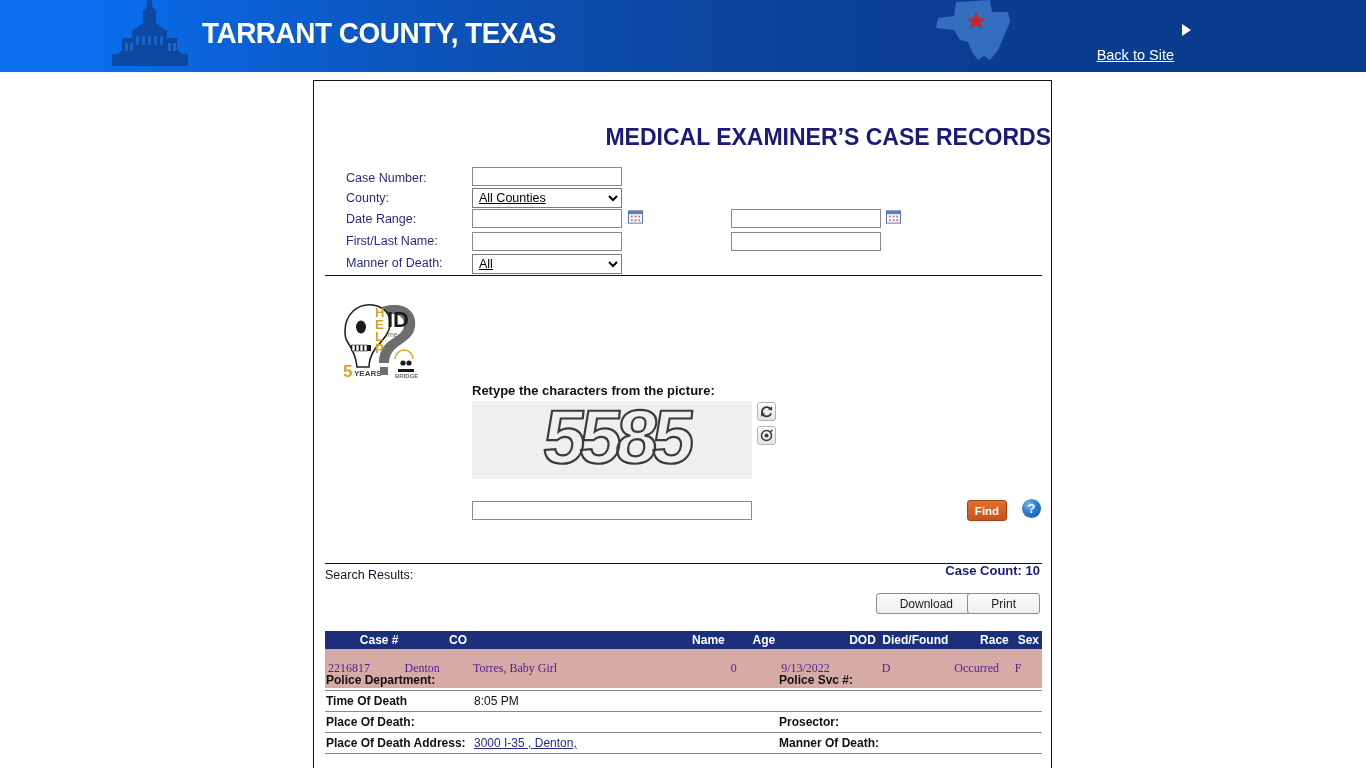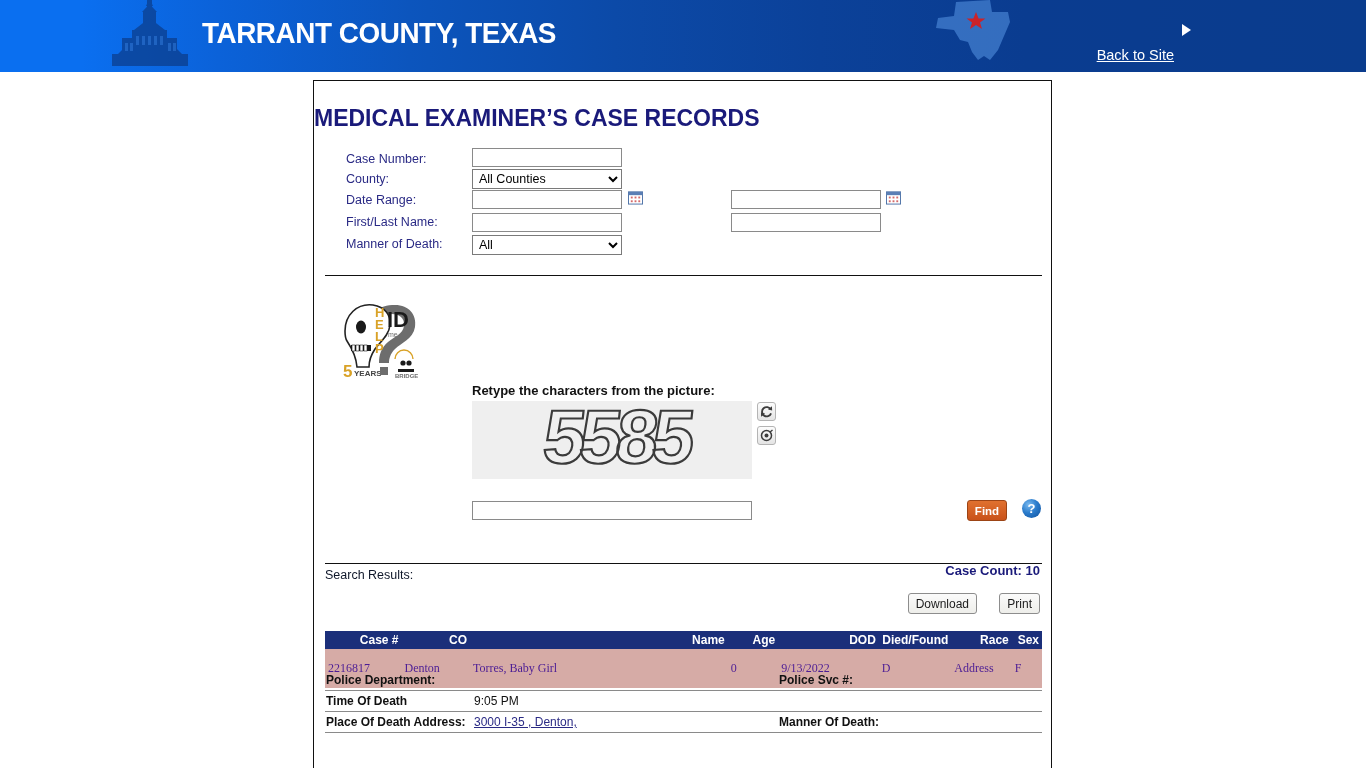--- a/index.html
+++ b/index.html
@@ -61,27 +61,27 @@
   .page {
     position: absolute;
     left: 313px; top: 80px;
     width: 739px; height: 700px;
     border: 1px solid #111111;
     border-bottom: none;
     background: #ffffff;
   }
 
   .page-title {
-    text-align: left;
+    text-align: right;
     color: #1a1a7a;
     font-size: 23px;
     font-weight: bold;
     font-family: "Liberation Sans Narrow", "Liberation Sans", sans-serif;
     letter-spacing: 0px;
-    margin-top: 24px;
+    margin-top: 43px;
   }
 
   
   .form {
     position: relative;
     margin-top: 20px;
     height: 110px;
   }
   .flabel {
     position: absolute;
@@ -105,20 +105,21 @@
   .fselect {
     position: absolute;
     left: 158px;
     width: 150px;
     height: 20px;
     border: 1px solid #7a7a7a;
     background: #ffffff;
     font-size: 12.5px;
     font-family: "Liberation Sans", sans-serif;
     padding-left: 2px;
+    text-decoration: underline;
   }
   .finput2 {
     position: absolute;
     left: 417px;
     width: 150px;
     height: 19px;
     border: 1px solid #8a8a8a;
     background: #ffffff;
     font-size: 12px;
     font-family: "Liberation Sans", sans-serif;
@@ -236,21 +237,21 @@
   .btn-gray {
     position: absolute;
     height: 21px;
     border: 1px solid #8d8d8d;
     border-radius: 3px;
     background: linear-gradient(#fbfbfb, #eeeeea);
     color: #1c1c1c;
     font-size: 12px;
     font-family: "Liberation Sans", sans-serif;
     cursor: pointer;
-    padding: 0 7px;
+    padding: 0 23px;
   }
   #download-button { right: 74px; top: 512px; }
   #print-button    { right: 11px; top: 512px; }
 
   
   .rtable {
     position: absolute;
     left: 11px; top: 550px;
     width: 717px;
     border-collapse: collapse;
@@ -477,38 +478,44 @@
       </tr>
     </thead>
     <tbody>
       <tr class="case-row">
         <td>2216817</td>
         <td>Denton</td>
         <td>Torres, Baby Girl</td>
         <td>0</td>
         <td>9/13/2022</td>
         <td>D</td>
-        <td>Address</td>
+        <td>Occurred</td>
         <td>F</td>
       </tr>
     </tbody>
   </table>
 
   <table class="dtable">
     <tbody>
       <tr>
         <td class="k">Police Department:</td>
         <td class="v"></td>
         <td class="k2">Police Svc #:</td>
         <td class="v2"></td>
       </tr>
       <tr>
         <td class="k">Time Of Death</td>
-        <td class="v">9:05 PM</td>
+        <td class="v">8:05 PM</td>
         <td class="k2"></td>
+        <td class="v2"></td>
+      </tr>
+      <tr>
+        <td class="k">Place Of Death:</td>
+        <td class="v"></td>
+        <td class="k2">Prosector:</td>
         <td class="v2"></td>
       </tr>
       <tr>
         <td class="k">Place Of Death Address:</td>
         <td class="v"><span class="addr-link">3000 I-35 , Denton,</span></td>
         <td class="k2">Manner Of Death:</td>
         <td class="v2"></td>
       </tr>
     </tbody>
   </table>

